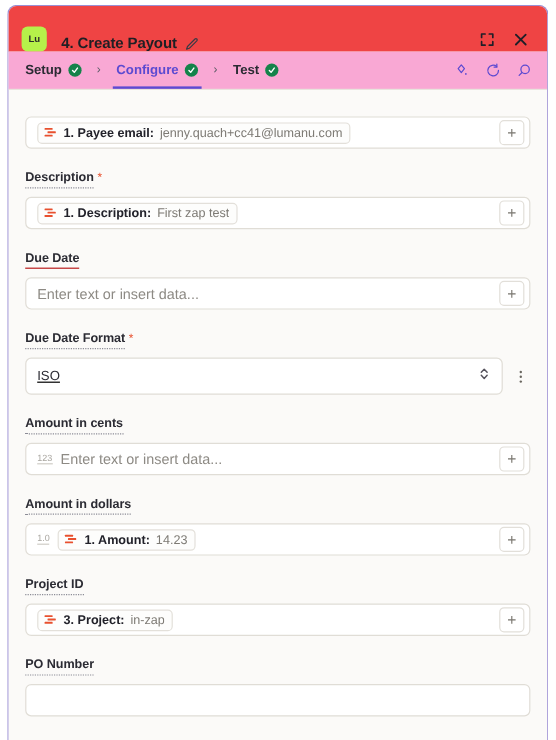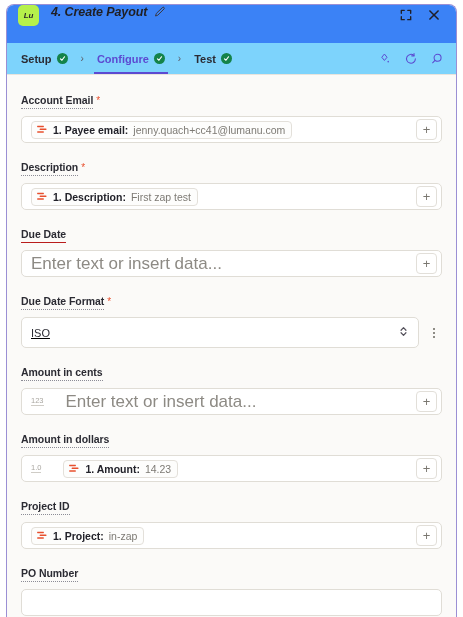--- a/index.html
+++ b/index.html
@@ -28,26 +28,25 @@
     border-bottom: none;
     border-radius: 8px 8px 0 0;
     overflow: hidden;
     display: flex;
     flex-direction: column;
   }
 
   
   .titlebar {
     height: 38px;
-    background: #3b82f6;
+    background: #ef4444;
     display: flex;
-    align-items: flex-start;
+    align-items: flex-end;
     padding: 0 12px 0 11px;
     flex: 0 0 auto;
-    font-style: italic;
   }
   .logo {
     width: 21px; height: 21px;
     border-radius: 5px;
     background: #b6f14a;
     display: flex; align-items: center; justify-content: center;
     font-size: 8px; font-weight: bold; color: #2b2b2b;
     letter-spacing: -0.2px;
     flex: 0 0 auto;
   }
@@ -70,21 +69,21 @@
     width: 20px; height: 20px;
     display: flex; align-items: center; justify-content: center;
     color: #1f1f28;
     cursor: pointer;
     margin-left: 8px;
   }
 
   
   .tabbar {
     height: 32px;
-    background: #7dd3fc;
+    background: #f9a8d4;
     border-bottom: 1px solid #e8e4dd;
     display: flex;
     align-items: stretch;
     padding: 0 12px 0 13px;
     flex: 0 0 auto;
   }
   .tab {
     display: flex;
     align-items: center;
     gap: 5px;
@@ -144,34 +143,34 @@
 
   .input-wrap {
     margin-top: 7px;
     height: 27px;
     background: #ffffff;
     border: 1px solid #e0ddd6;
     border-radius: 5px;
     display: flex;
     align-items: center;
     padding: 0 4px 0 9px;
-    gap: 22px;
+    gap: 7px;
   }
 
   .type-hint {
     font-size: 7.5px;
     color: #a9a6a0;
     border-bottom: 1px solid #cfccc6;
     line-height: 1.1;
     flex: 0 0 auto;
     font-family: "Liberation Sans", sans-serif;
   }
 
   .placeholder {
-    font-size: 17px;
+    font-size: 12px;
     color: #8d8a84;
     flex: 1 1 auto;
   }
 
   
   .token {
     display: inline-flex;
     align-items: center;
     gap: 5px;
     background: #fdfdfc;
@@ -317,21 +316,20 @@
             <circle cx="13" cy="10" r="6"></circle>
             <line x1="8.6" y1="14.4" x2="4.5" y2="18.5"></line>
           </svg>
         </span>
       </div>
     </div>
 
     <div class="fields">
 
       <div class="field">
-        <div><span class="flabel dotted">Account Email</span><span class="req">*</span></div>
         <div class="input-wrap">
           <span class="token">
             <span class="token-icon">
               <svg width="12" height="12" viewBox="0 0 16 16">
                 <rect x="1.5" y="2.2" width="9" height="2.1" rx="0.6" fill="#e8502e"></rect>
                 <rect x="4.8" y="5.9" width="9.2" height="2.1" rx="0.6" fill="#e8502e"></rect>
                 <rect x="1.5" y="9.6" width="9" height="2.1" rx="0.6" fill="#e8502e"></rect>
               </svg>
             </span>
             <span class="token-label">1. Payee email:</span>
@@ -419,21 +417,21 @@
         <div><span class="flabel dotted">Project ID</span></div>
         <div class="input-wrap">
           <span class="token">
             <span class="token-icon">
               <svg width="12" height="12" viewBox="0 0 16 16">
                 <rect x="1.5" y="2.2" width="9" height="2.1" rx="0.6" fill="#e8502e"></rect>
                 <rect x="4.8" y="5.9" width="9.2" height="2.1" rx="0.6" fill="#e8502e"></rect>
                 <rect x="1.5" y="9.6" width="9" height="2.1" rx="0.6" fill="#e8502e"></rect>
               </svg>
             </span>
-            <span class="token-label">1. Project:</span>
+            <span class="token-label">3. Project:</span>
             <span class="token-value">in-zap</span>
           </span>
           <span class="plus-btn">+</span>
         </div>
       </div>
 
       <div class="field">
         <div><span class="flabel dotted">PO Number</span></div>
         <div class="input-wrap">
           

